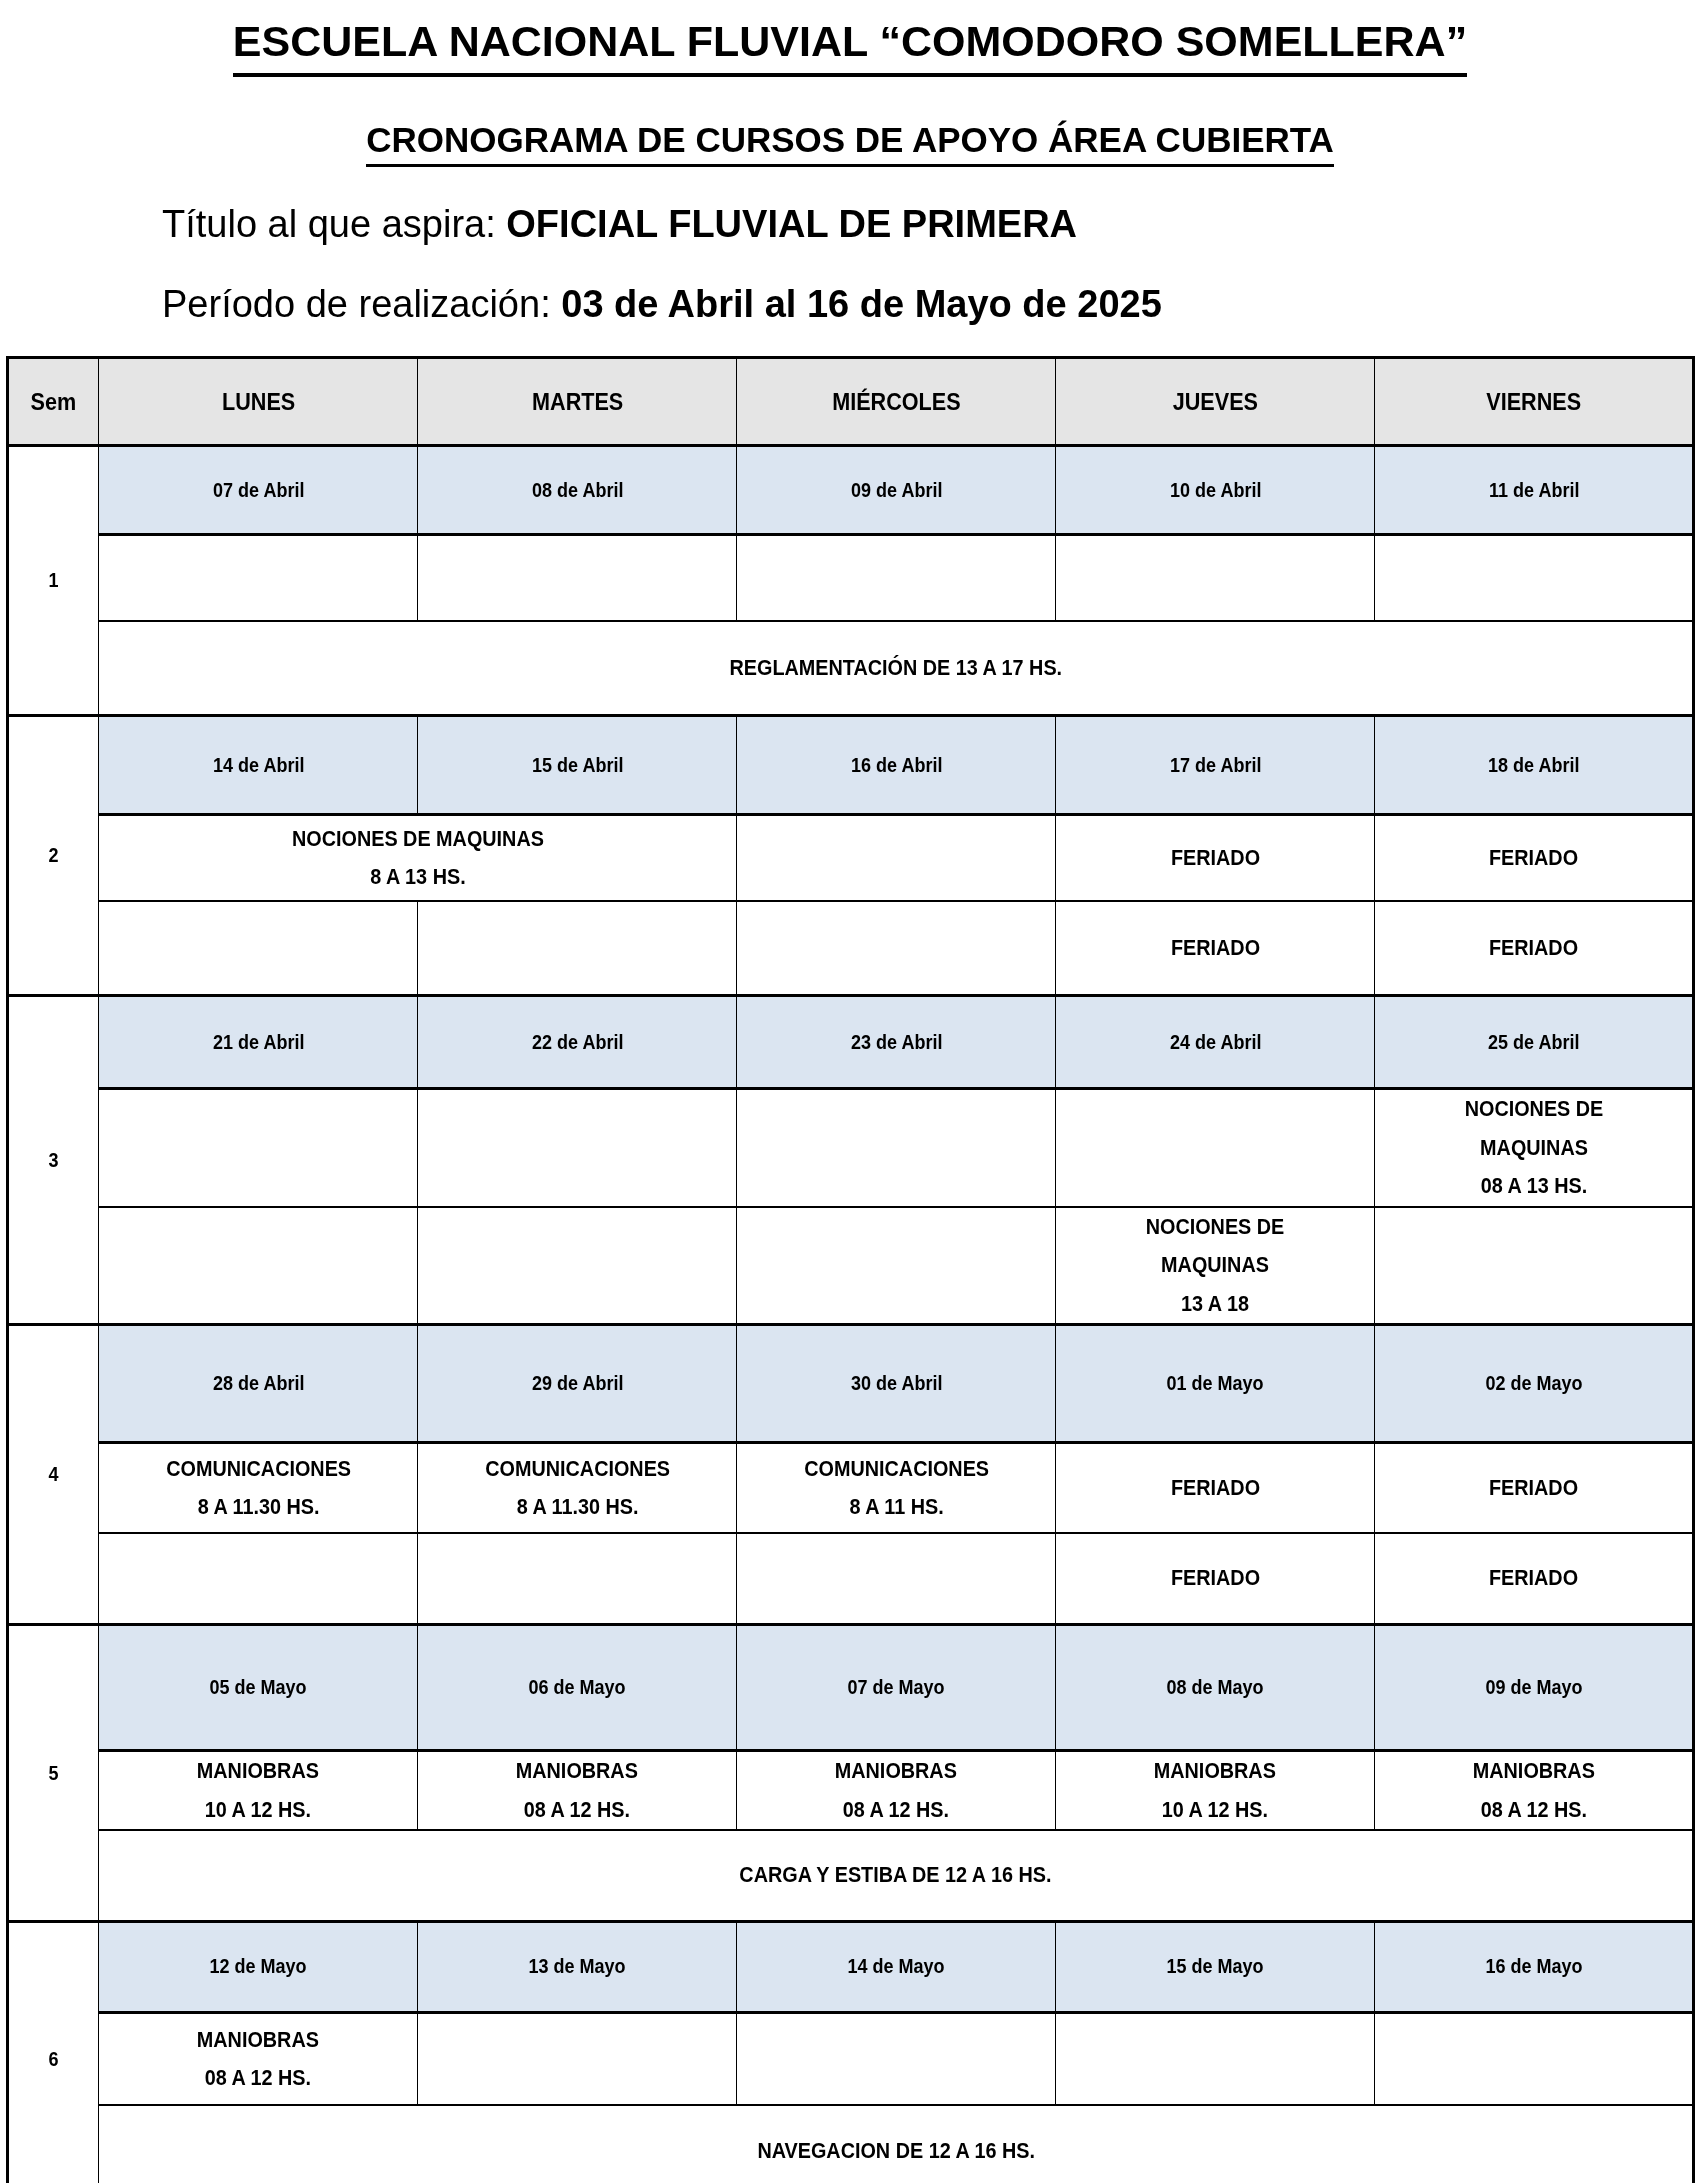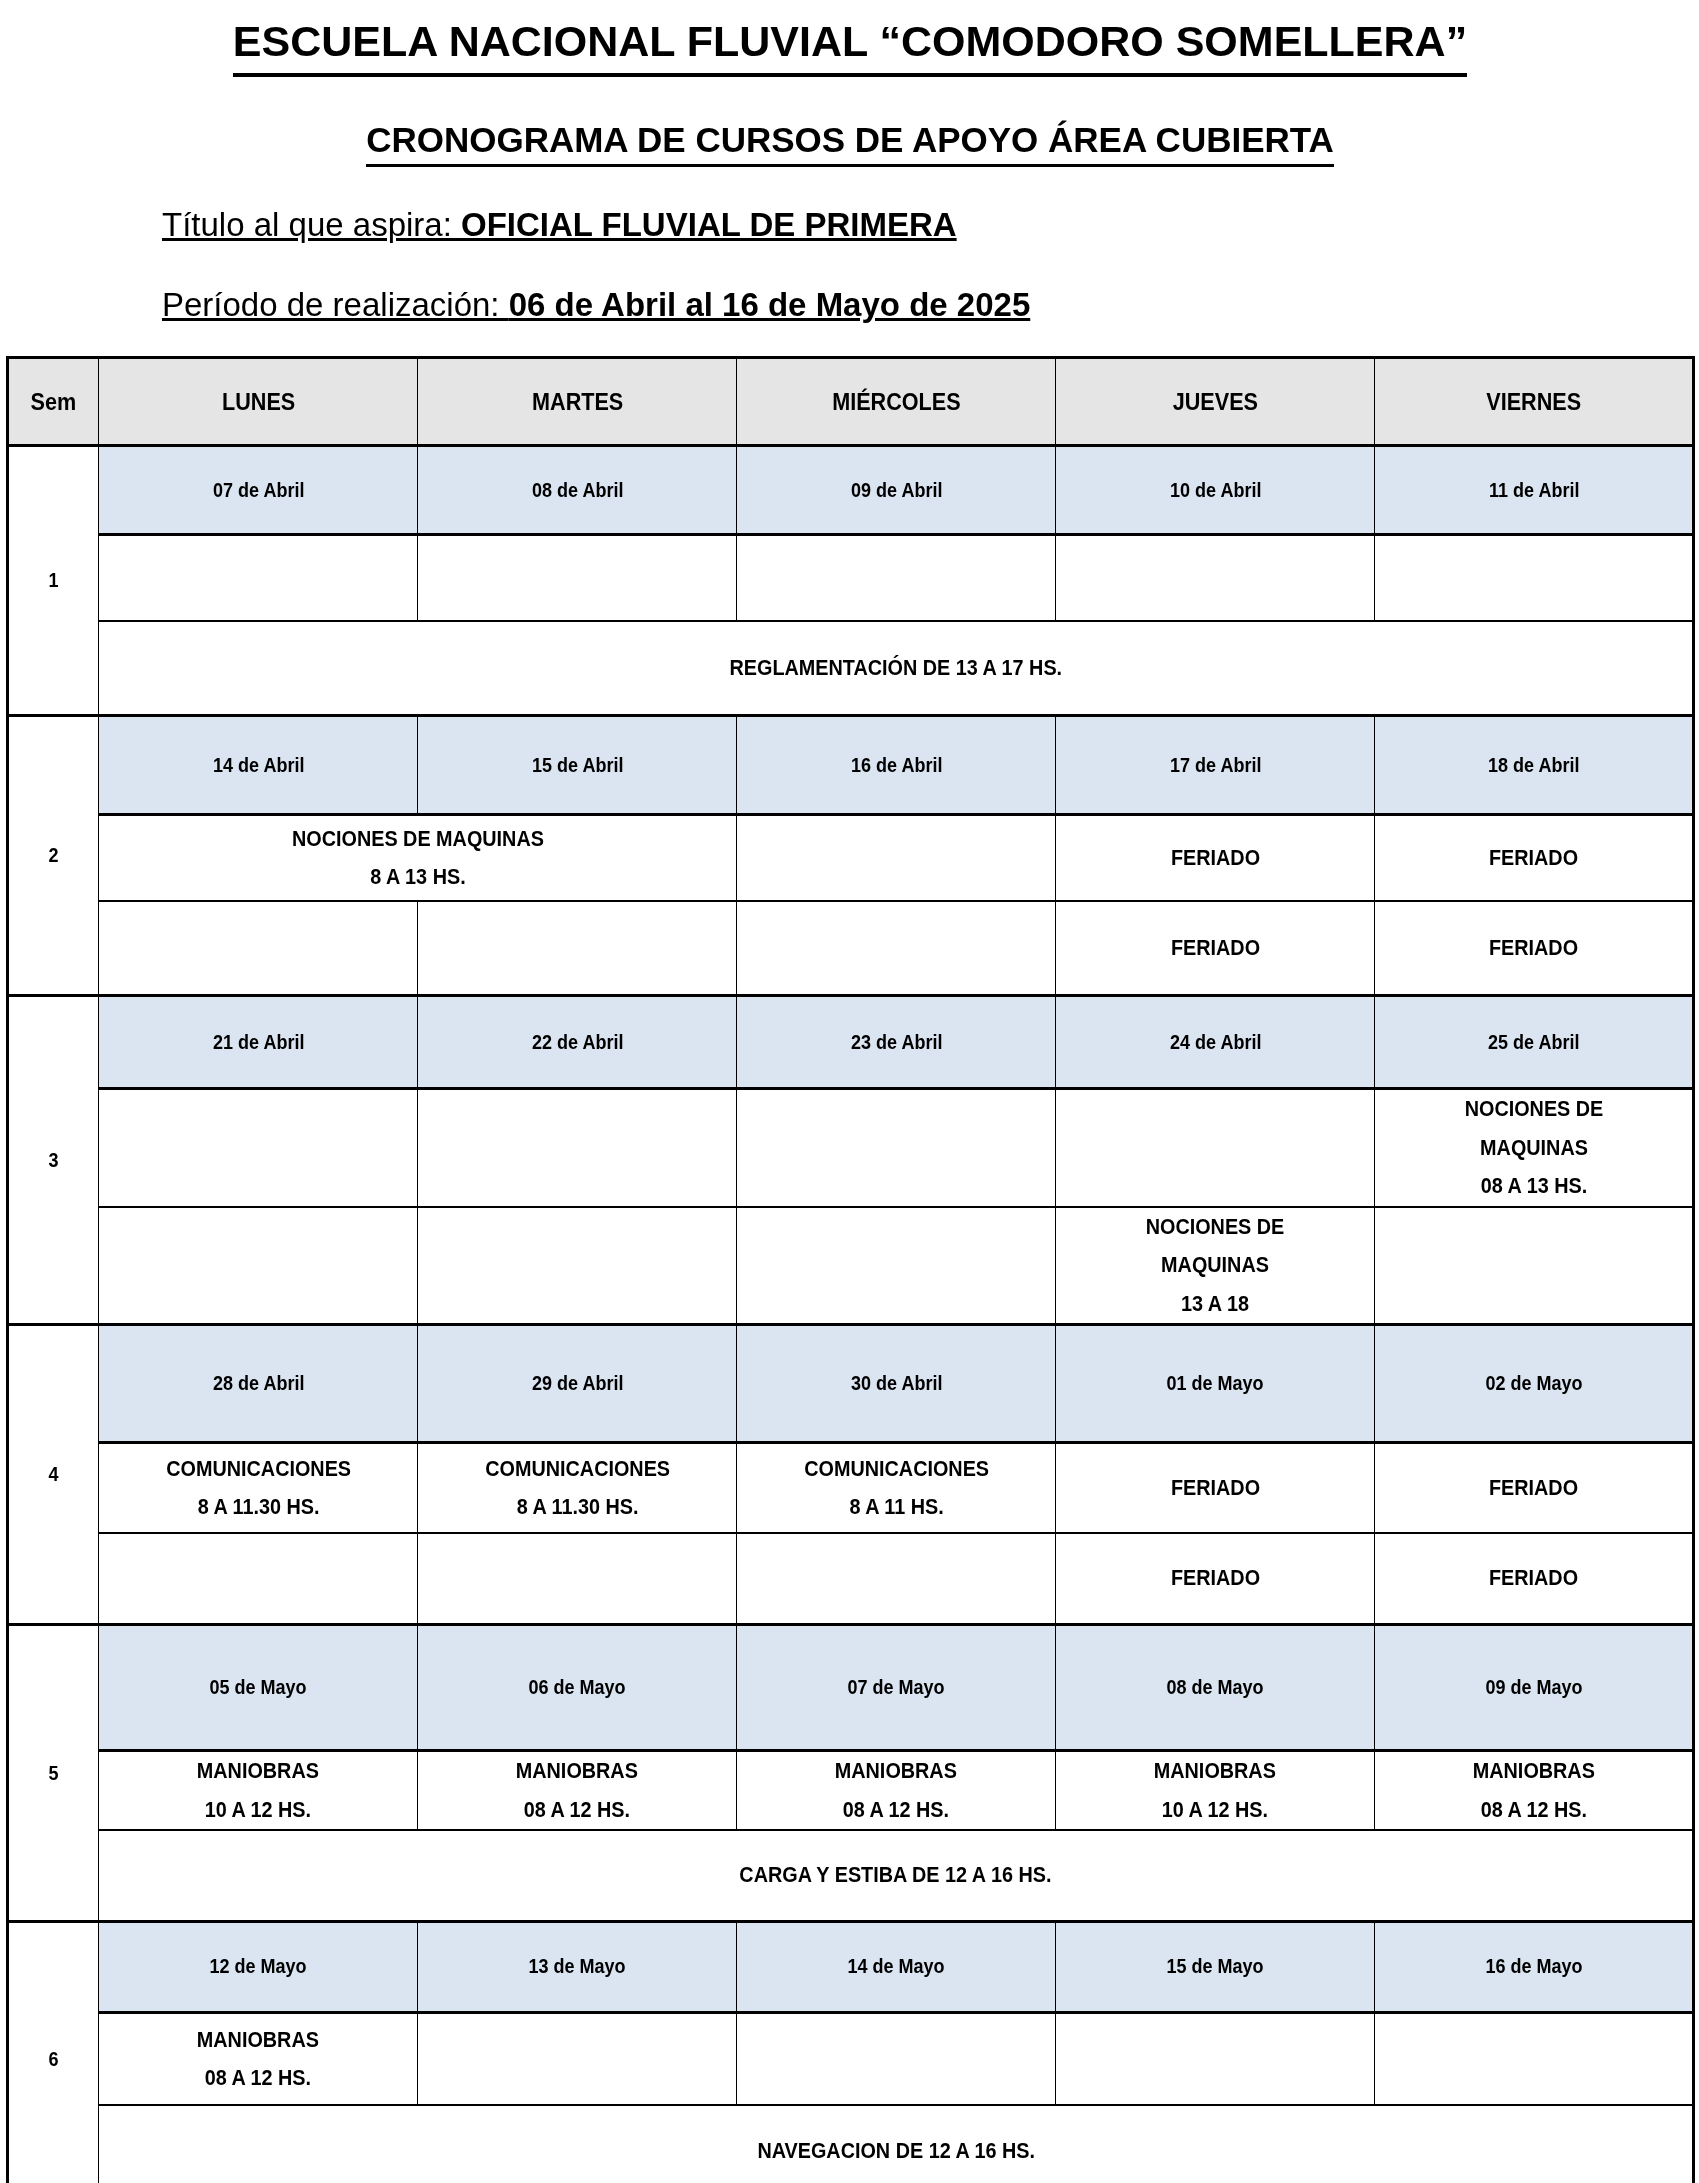--- a/index.html
+++ b/index.html
@@ -28,24 +28,23 @@
   .subtitle-line { text-align: center; margin: 43px 0 0 0; }
   .subtitle-line .u {
     display: inline-block;
     font-size: 35px;
     font-weight: bold;
     border-bottom: 3.2px solid #000;
     padding-bottom: 4.7px;
   }
   .meta-line {
     margin: 38px 0 0 162px;
-    font-size: 33px;
+    font-size: 38px;
     font-weight: normal;
     line-height: 39px;
-    text-decoration: underline;
   }
   .meta-line + .meta-line { margin-top: 41px; }
   .meta-line b { font-weight: bold; }
 
   
   table.schedule {
     border-collapse: collapse;
     table-layout: fixed;
     width: 1687px;
     margin: 32px 0 0 6.3px;
@@ -93,21 +92,21 @@
 </style>
 </head>
 <body>
 
 <div class="page">
 
   <div class="doc-header">
     <h1 class="title-line"><span class="u">ESCUELA NACIONAL FLUVIAL “COMODORO SOMELLERA”</span></h1>
     <h2 class="subtitle-line"><span class="u">CRONOGRAMA DE CURSOS DE APOYO ÁREA CUBIERTA</span></h2>
     <p class="meta-line"><span>Título al que aspira: </span><b>OFICIAL FLUVIAL DE PRIMERA</b></p>
-    <p class="meta-line"><span>Período de realización: </span><b>06 de Abril al 16 de Mayo de 2025</b></p>
+    <p class="meta-line"><span>Período de realización: </span><b>03 de Abril al 16 de Mayo de 2025</b></p>
   </div>
 
   <table class="schedule">
     <colgroup>
       <col class="c-sem">
         <col class="c-day">
         <col class="c-day">
         <col class="c-day">
         <col class="c-day">
         <col class="c-day">

